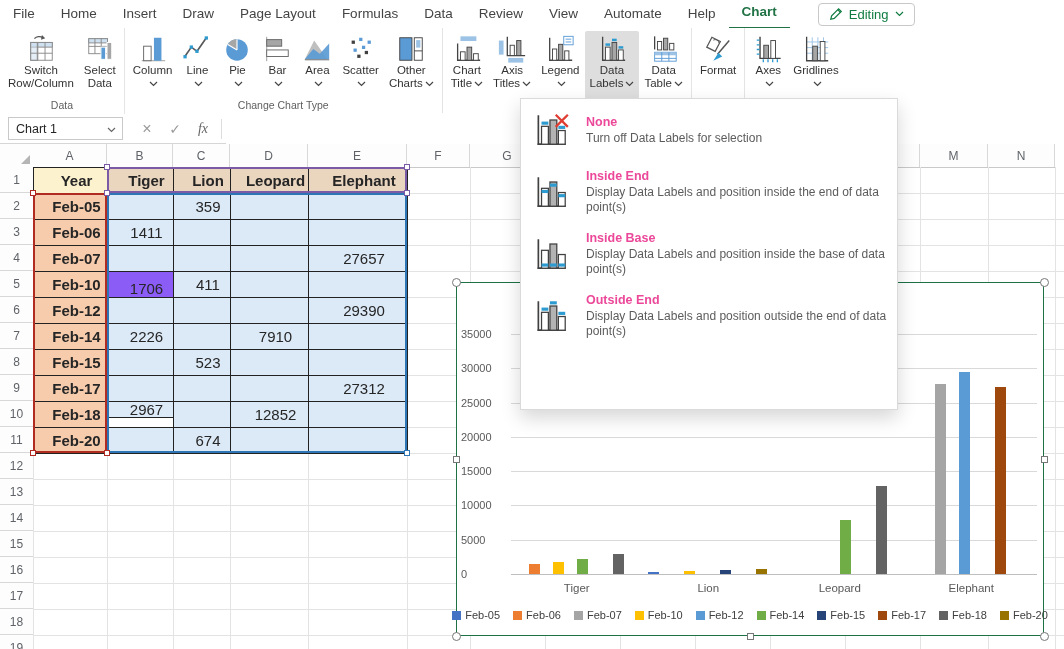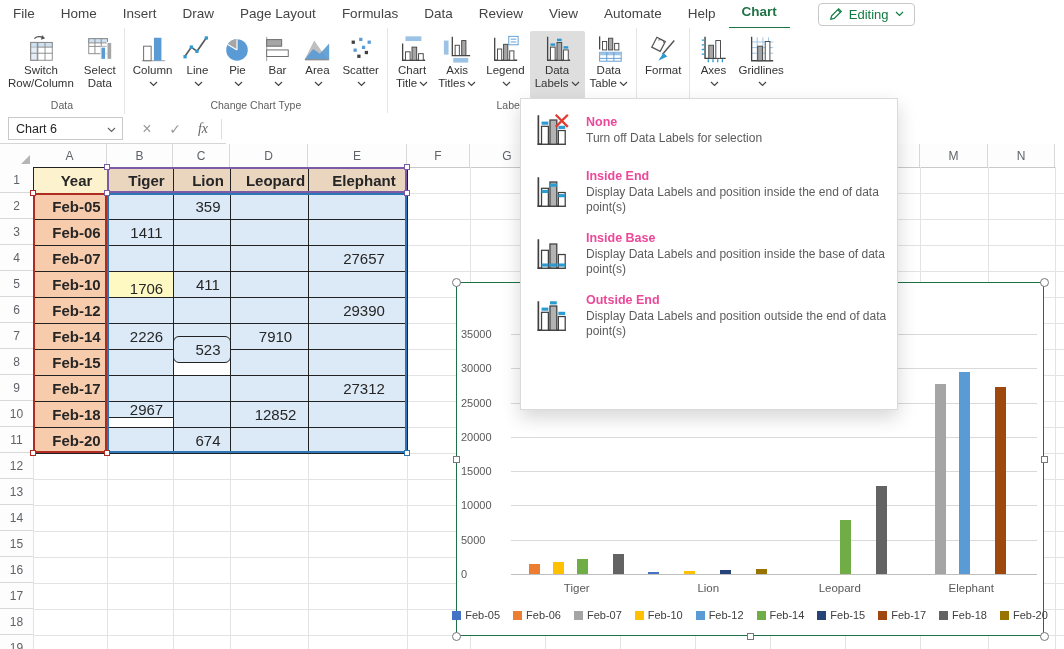--- a/index.html
+++ b/index.html
@@ -215,20 +215,34 @@
                   <rect x="17" y="12.5" width="3.5" height="3.5"></rect>
                   <rect x="8" y="15.5" width="3.5" height="3.5"></rect>
                 </g>
               </svg>
             </div>
             <div class="rbl">Scatter</div>
             <div class="rbl"><svg class="chev" width="9" height="6" viewBox="0 0 9 6">
                 <path d="M1 1l3.5 3.5L8 1" stroke="#444" fill="none" stroke-width="1.2"></path>
               </svg></div>
           </div>
+          <div class="rbtn">
+            <div class="ricon">
+              <svg width="30" height="30" viewBox="0 0 32 32">
+                <rect x="4" y="4" width="13" height="24" fill="#5B9BD5" stroke="#444"></rect>
+                <rect x="19.5" y="4" width="8.5" height="24" fill="#fff" stroke="#444"></rect>
+                <rect x="21.5" y="6.5" width="4.5" height="8" fill="#9cc3e5"></rect>
+                <path d="M19.5 18h8.5" stroke="#444"></path>
+              </svg>
+            </div>
+            <div class="rbl">Other</div>
+            <div class="rbl">Charts<svg class="chev" width="9" height="6" viewBox="0 0 9 6">
+                <path d="M1 1l3.5 3.5L8 1" stroke="#444" fill="none" stroke-width="1.2"></path>
+              </svg></div>
+          </div>
         </div>
         <div class="glabel">Change Chart Type</div>
       </div>
       <div class="rgroup">
         <div class="rbtns">
           <div class="rbtn">
             <div class="ricon">
               <svg width="30" height="30" viewBox="0 0 32 32">
                 <rect x="9" y="2.5" width="17" height="5" fill="#9cc3e5"></rect>
                 <path d="M6 10v18h24" fill="none" stroke="#444" stroke-width="1.4"></path>
@@ -362,21 +376,21 @@
                 <path d="M1 1l3.5 3.5L8 1" stroke="#444" fill="none" stroke-width="1.2"></path>
               </svg></div>
           </div>
         </div>
         <div class="glabel"></div>
       </div>
     </div>
 
   <div id="fxbar">
     <div id="namebox">
-      <span>Chart 6</span>
+      <span>Chart 1</span>
       <span class="nchev">
         <svg width="9" height="6" viewBox="0 0 9 6">
             <path d="M1 1l3.5 3.5L8 1" stroke="#666" fill="none" stroke-width="1.2"></path>
           </svg>
       </span>
     </div>
     <span class="fxicon" style="margin-left:10px;font-size:16px;">×</span>
     <span class="fxicon">✓</span>
     <span class="fxicon"><span id="fx-label">fx</span></span>
     <div id="fxdivider"></div>
@@ -470,37 +484,37 @@
       <div class="tcell" style="left: 107px; top: 75px; width: 67px; height: 27px; background: rgb(220, 233, 246);">1411</div>
       <div class="tcell" style="left: 173px; top: 75px; width: 58px; height: 27px; background: rgb(220, 233, 246);"></div>
       <div class="tcell" style="left: 230px; top: 75px; width: 79px; height: 27px; background: rgb(220, 233, 246);"></div>
       <div class="tcell" style="left: 308px; top: 75px; width: 100px; height: 27px; background: rgb(220, 233, 246);"></div>
       <div class="tcell hdr" style="left: 33px; top: 101px; width: 75px; height: 27px; background: rgb(247, 204, 172);">Feb-07</div>
       <div class="tcell" style="left: 107px; top: 101px; width: 67px; height: 27px; background: rgb(220, 233, 246);"></div>
       <div class="tcell" style="left: 173px; top: 101px; width: 58px; height: 27px; background: rgb(220, 233, 246);"></div>
       <div class="tcell" style="left: 230px; top: 101px; width: 79px; height: 27px; background: rgb(220, 233, 246);"></div>
       <div class="tcell" style="left: 308px; top: 101px; width: 100px; height: 27px; background: rgb(220, 233, 246);">27657</div>
       <div class="tcell hdr" style="left: 33px; top: 127px; width: 75px; height: 27px; background: rgb(247, 204, 172);">Feb-10</div>
-      <div class="tcell" style="left: 107px; top: 127px; width: 67px; height: 35px; background: #fef9c3;">1706</div>
+      <div class="tcell" style="left: 107px; top: 127px; width: 67px; height: 35px; background: #8b5cf6;">1706</div>
       <div class="tcell" style="left: 173px; top: 127px; width: 58px; height: 27px; background: rgb(220, 233, 246);">411</div>
       <div class="tcell" style="left: 230px; top: 127px; width: 79px; height: 27px; background: rgb(220, 233, 246);"></div>
       <div class="tcell" style="left: 308px; top: 127px; width: 100px; height: 27px; background: rgb(220, 233, 246);"></div>
       <div class="tcell hdr" style="left: 33px; top: 153px; width: 75px; height: 27px; background: rgb(247, 204, 172);">Feb-12</div>
       <div class="tcell" style="left: 107px; top: 153px; width: 67px; height: 27px; background: rgb(220, 233, 246);"></div>
       <div class="tcell" style="left: 173px; top: 153px; width: 58px; height: 27px; background: rgb(220, 233, 246);"></div>
       <div class="tcell" style="left: 230px; top: 153px; width: 79px; height: 27px; background: rgb(220, 233, 246);"></div>
       <div class="tcell" style="left: 308px; top: 153px; width: 100px; height: 27px; background: rgb(220, 233, 246);">29390</div>
       <div class="tcell hdr" style="left: 33px; top: 179px; width: 75px; height: 27px; background: rgb(247, 204, 172);">Feb-14</div>
       <div class="tcell" style="left: 107px; top: 179px; width: 67px; height: 27px; background: rgb(220, 233, 246);">2226</div>
       <div class="tcell" style="left: 173px; top: 179px; width: 58px; height: 27px; background: rgb(220, 233, 246);"></div>
       <div class="tcell" style="left: 230px; top: 179px; width: 79px; height: 27px; background: rgb(220, 233, 246);">7910</div>
       <div class="tcell" style="left: 308px; top: 179px; width: 100px; height: 27px; background: rgb(220, 233, 246);"></div>
       <div class="tcell hdr" style="left: 33px; top: 205px; width: 75px; height: 27px; background: rgb(247, 204, 172);">Feb-15</div>
       <div class="tcell" style="left: 107px; top: 205px; width: 67px; height: 27px; background: rgb(220, 233, 246);"></div>
-      <div class="tcell" style="left: 173px; top: 192px; width: 58px; height: 27px; background: rgb(220, 233, 246); border-radius: 6px;">523</div>
+      <div class="tcell" style="left: 173px; top: 205px; width: 58px; height: 27px; background: rgb(220, 233, 246);">523</div>
       <div class="tcell" style="left: 230px; top: 205px; width: 79px; height: 27px; background: rgb(220, 233, 246);"></div>
       <div class="tcell" style="left: 308px; top: 205px; width: 100px; height: 27px; background: rgb(220, 233, 246);"></div>
       <div class="tcell hdr" style="left: 33px; top: 231px; width: 75px; height: 27px; background: rgb(247, 204, 172);">Feb-17</div>
       <div class="tcell" style="left: 107px; top: 231px; width: 67px; height: 27px; background: rgb(220, 233, 246);"></div>
       <div class="tcell" style="left: 173px; top: 231px; width: 58px; height: 27px; background: rgb(220, 233, 246);"></div>
       <div class="tcell" style="left: 230px; top: 231px; width: 79px; height: 27px; background: rgb(220, 233, 246);"></div>
       <div class="tcell" style="left: 308px; top: 231px; width: 100px; height: 27px; background: rgb(220, 233, 246);">27312</div>
       <div class="tcell hdr" style="left: 33px; top: 257px; width: 75px; height: 27px; background: rgb(247, 204, 172);">Feb-18</div>
       <div class="tcell" style="left: 107px; top: 257px; width: 67px; height: 17px; background: rgb(220, 233, 246);">2967</div>
       <div class="tcell" style="left: 173px; top: 257px; width: 58px; height: 27px; background: rgb(220, 233, 246);"></div>

